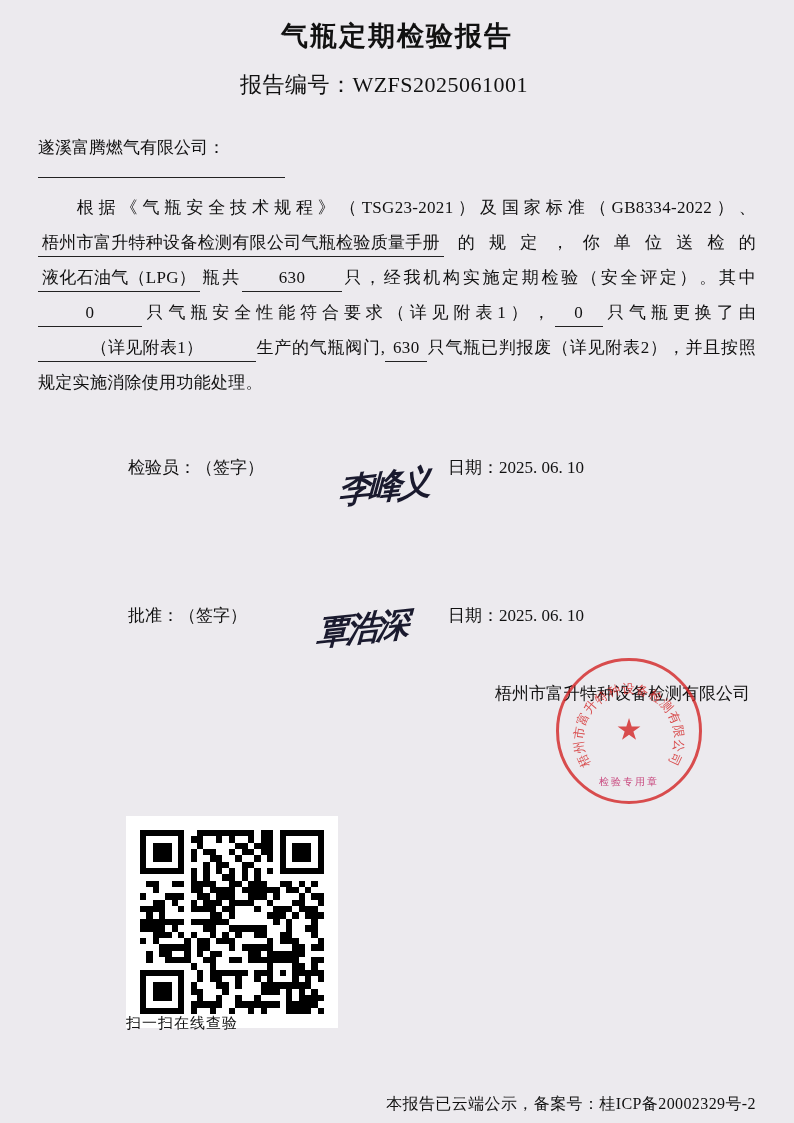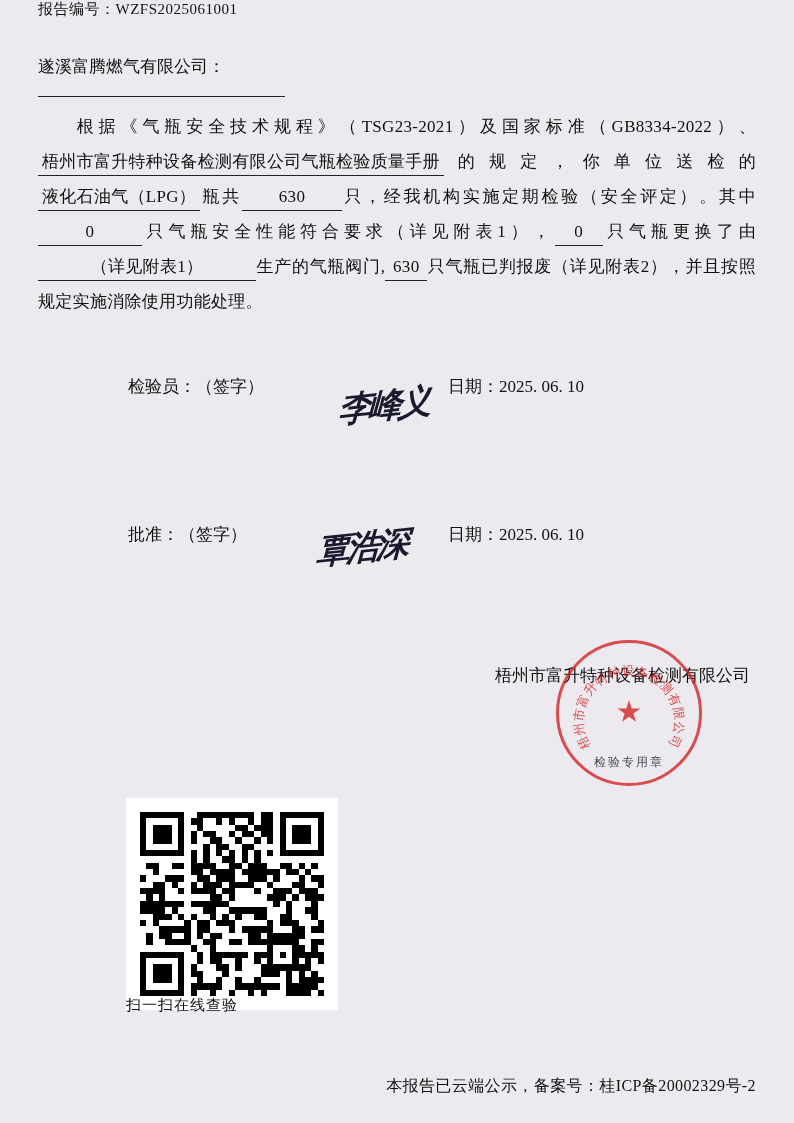--- a/index.html
+++ b/index.html
@@ -24,22 +24,23 @@
   }
   .doc-title {
     text-align: center;
     font-size: 27px;
     font-weight: bold;
     letter-spacing: 2px;
     margin: 18px 0 0 0;
     font-family: "Liberation Serif", "DejaVu Serif", serif;
   }
   .report-no {
-    text-align: left;
-    font-size: 15px;
+    text-align: center;
+    font-size: 22px;
+    margin-top: 16px;
     padding-right: 26px;
     letter-spacing: 0.5px;
   }
   .addressee {
     margin-top: 36px;
     font-size: 17px;
     display: inline-block;
     border-bottom: 1.5px solid #222;
     padding-bottom: 18px;
     padding-right: 60px;
@@ -132,22 +133,22 @@
     color: #d32020;
     font-size: 26px;
     line-height: 1;
   }
   .seal .seal-bottom {
     position: absolute;
     left: 0;
     right: 0;
     bottom: 12px;
     text-align: center;
-    color: #0f172a;
-    font-size: 12px;
+    color: #be185d;
+    font-size: 10px;
     letter-spacing: 2px;
     font-family: "Liberation Serif", serif;
   }
   .seal .seal-arc {
     position: absolute;
     left: 0;
     top: 14px;
     width: 140px;
     height: 60px;
     color: #d32020;
@@ -193,20 +194,21 @@
     text-align: right;
     font-size: 16px;
     letter-spacing: 0.4px;
   }
 </style>
 </head>
 <body>
 
 <div class="page">
 
+  <div class="doc-title">气瓶定期检验报告</div>
 
   <div class="report-no">
     <span>报告编号：</span><span>WZFS2025061001</span>
   </div>
 
   <div>
     <span class="addressee">遂溪富腾燃气有限公司：</span>
   </div>
 
   <div class="body-text">

